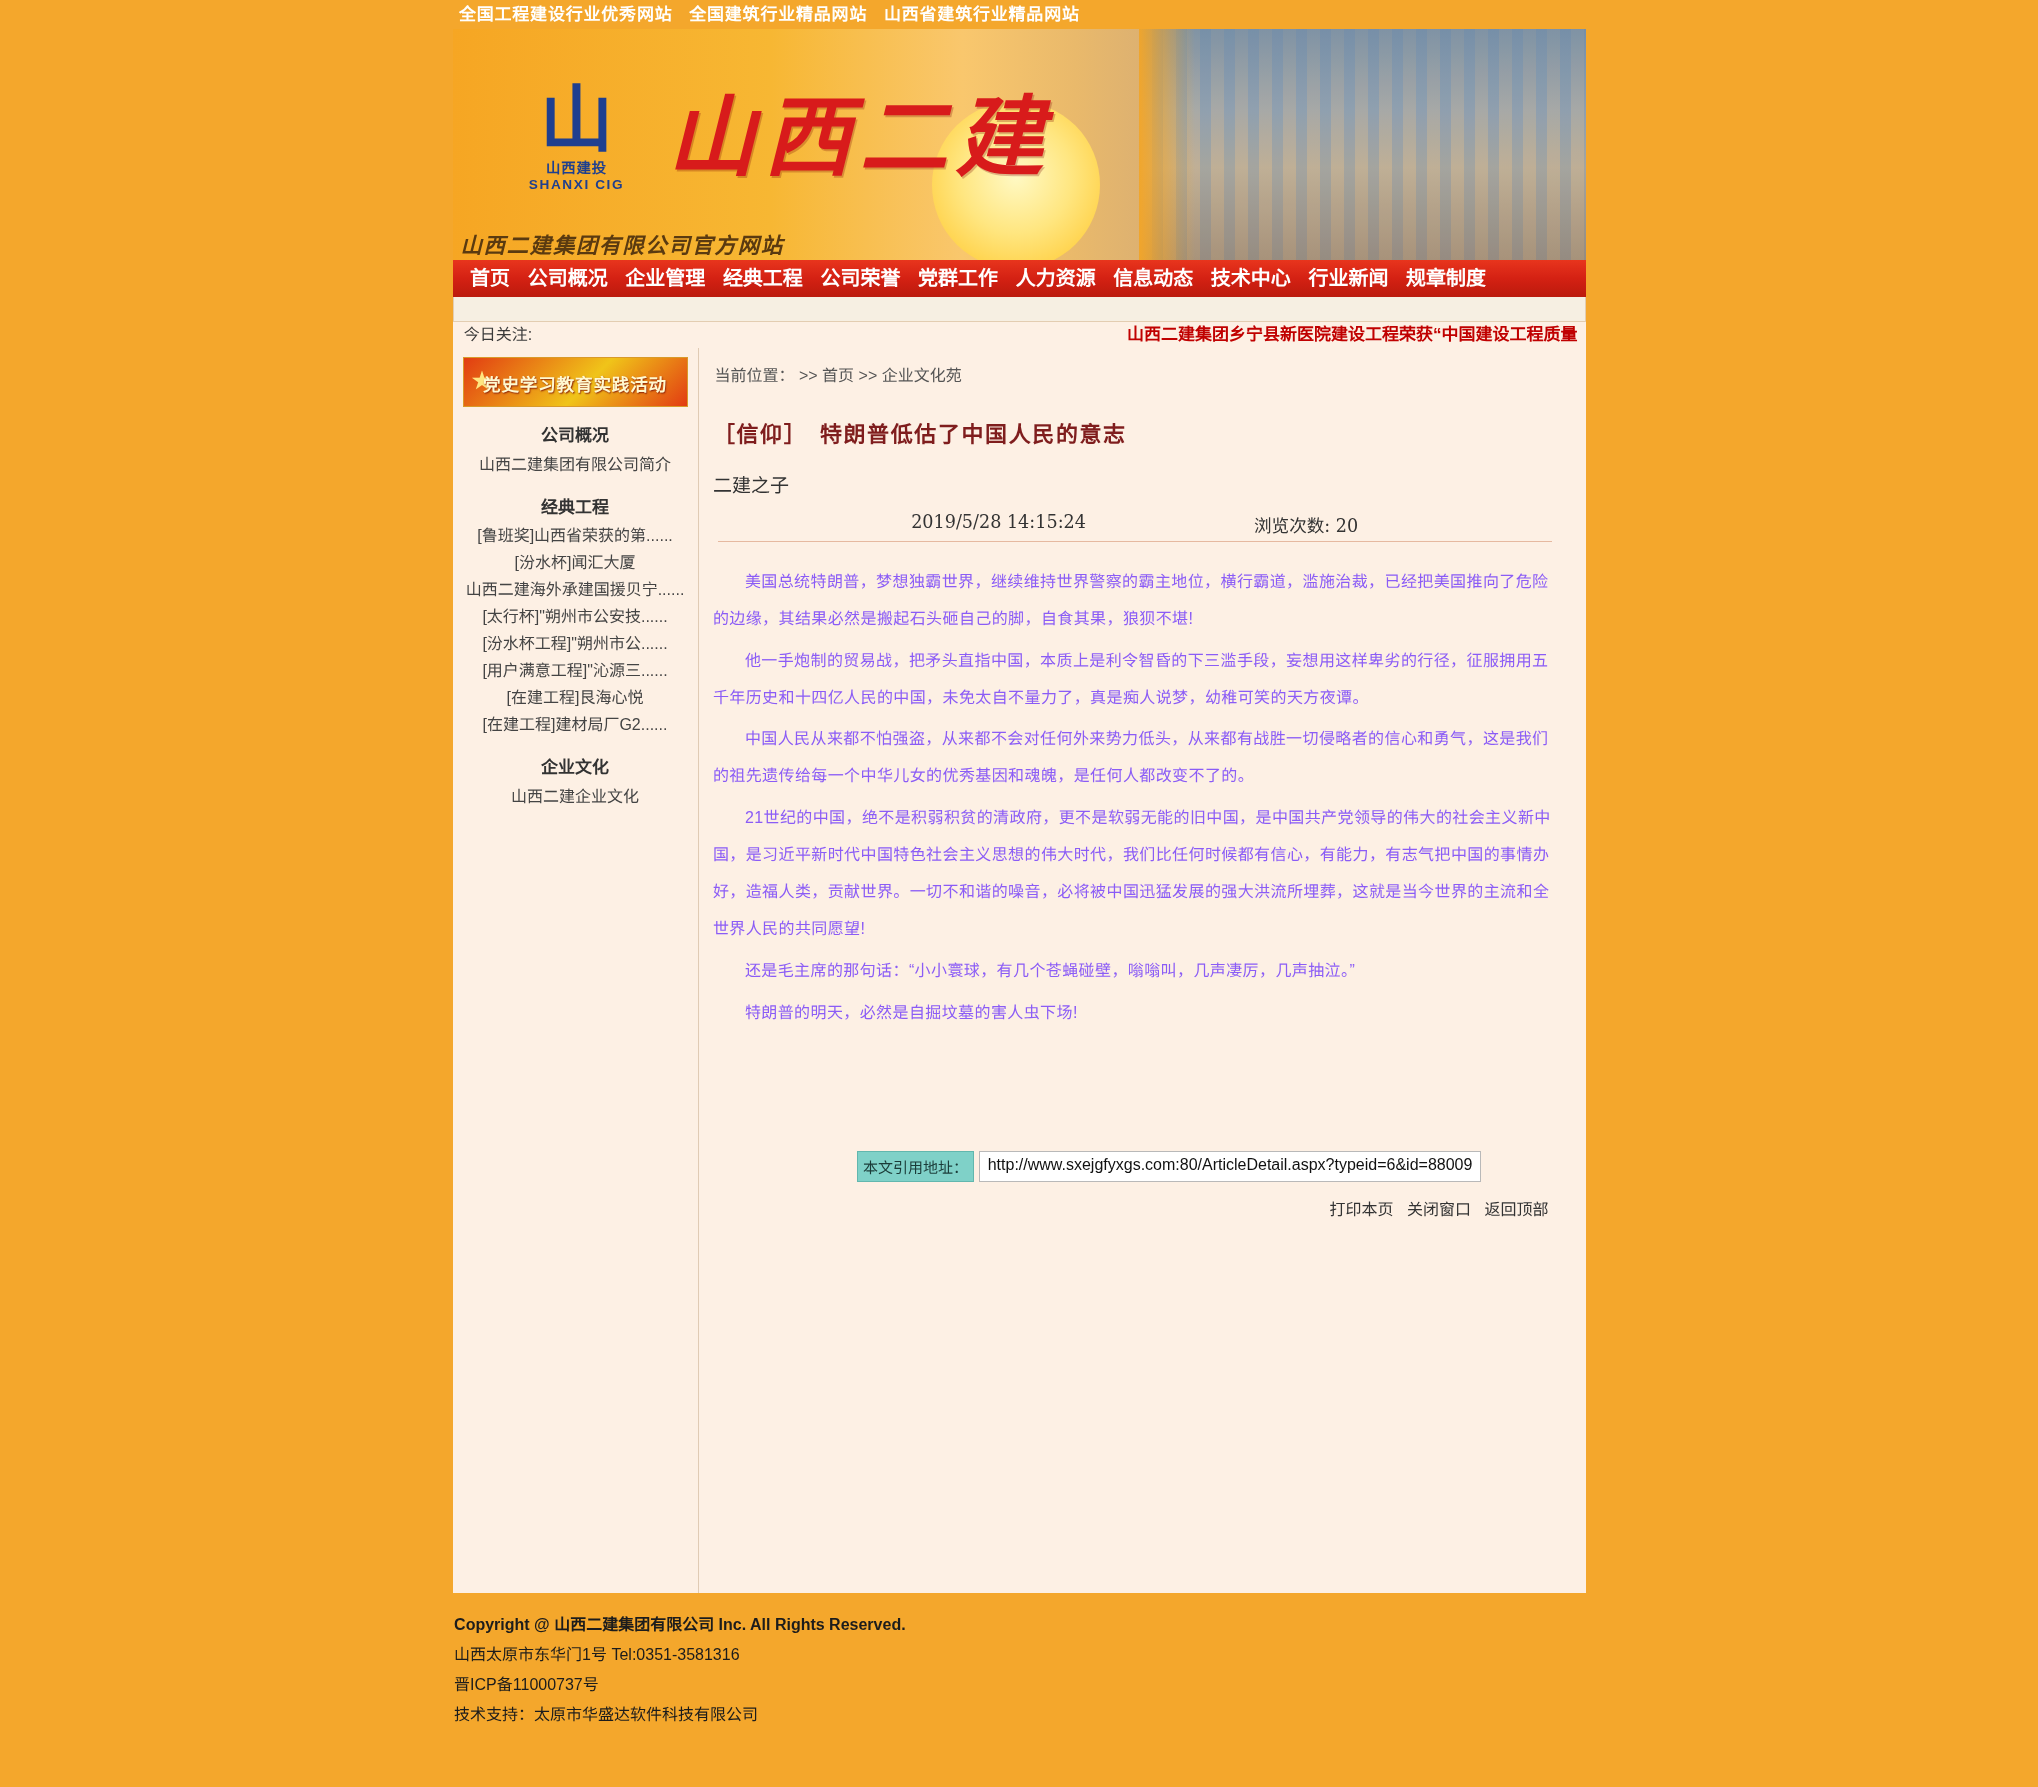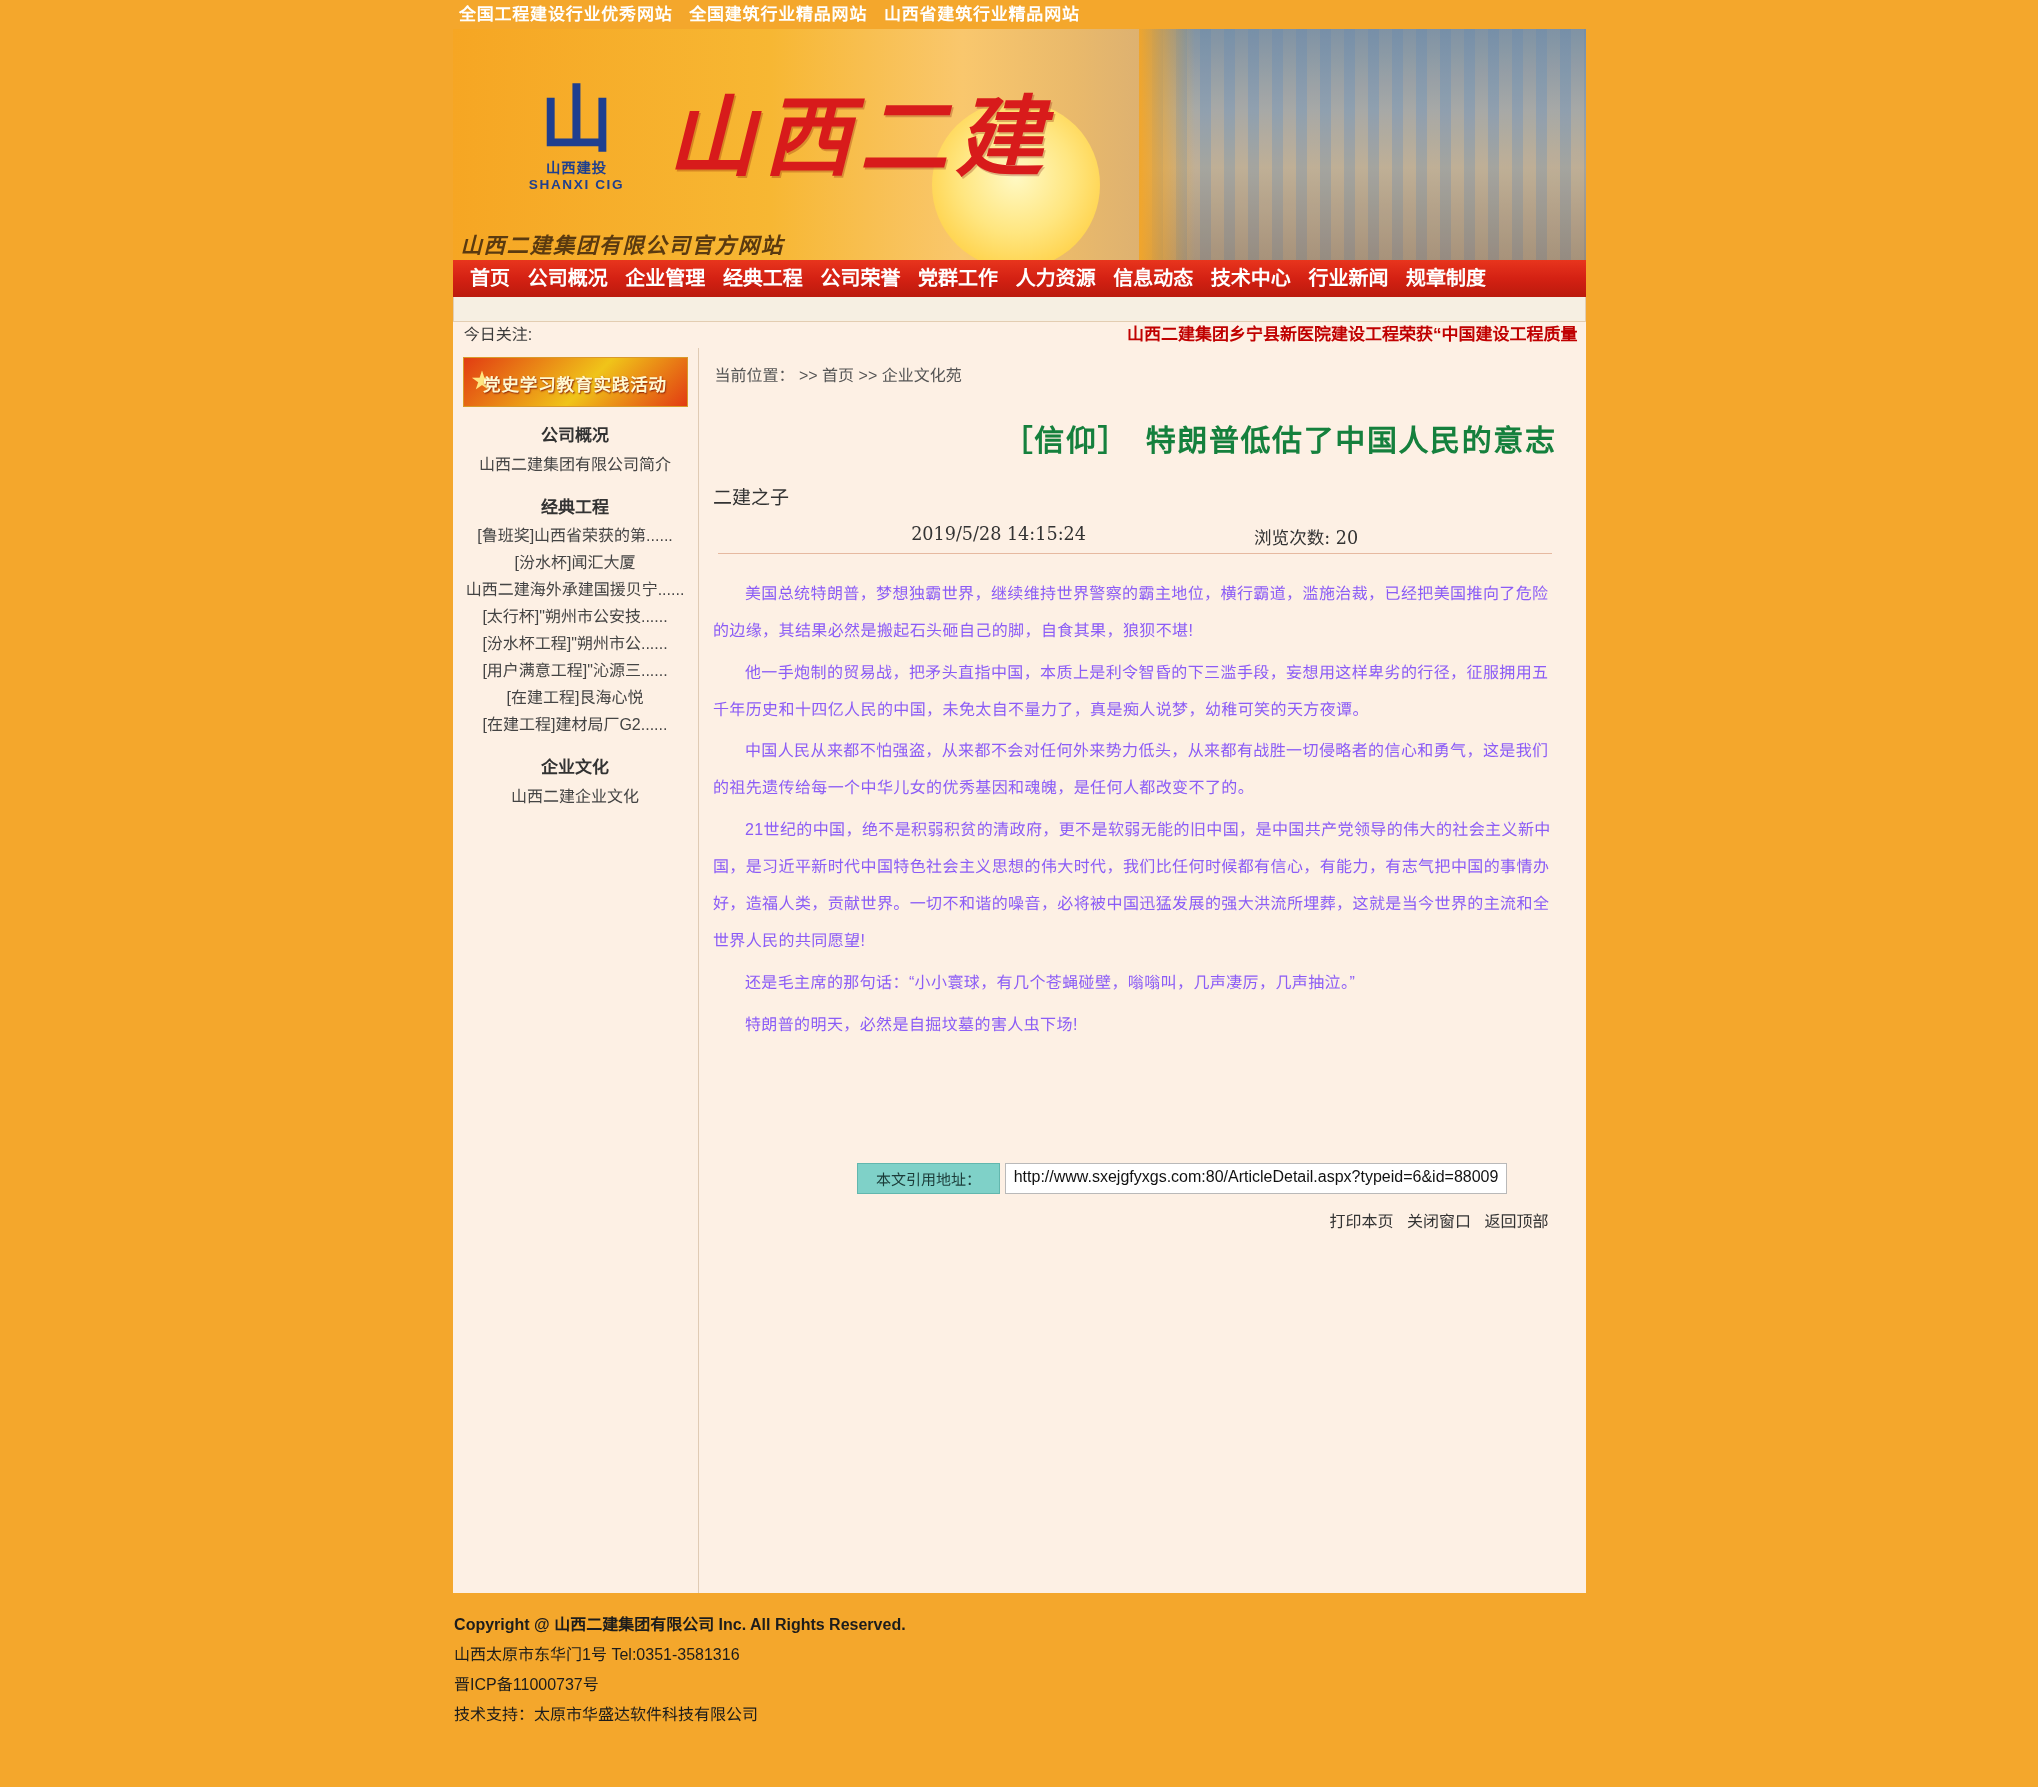--- a/index.html
+++ b/index.html
@@ -219,23 +219,23 @@
     padding: 8px 29px 24px 14.4px;
     box-sizing: border-box;
   }
   .breadcrumb {
     font-size: 16px;
     color: #555;
     padding: 6.4px 0 4.8px 1.6px;
   }
   .breadcrumb a { color: #555; text-decoration: none; }
   .article-title {
-    text-align: right;
-    color: #15803d;
-    font-size: 30px;
+    text-align: left;
+    color: #7f1d1d;
+    font-size: 22px;
     font-weight: bold;
     letter-spacing: 1.6px;
     margin: 25.5px 0 22.3px 0;
     font-family: "DejaVu Sans", sans-serif;
   }
   .article-author {
     text-align: left;
     font-size: 19px;
     color: #333;
     font-family: "DejaVu Serif", serif;
@@ -267,21 +267,21 @@
     margin-top: 120px;
     display: flex;
     align-items: stretch;
     justify-content: flex-start;
     padding-left: 144px;
   }
   .cite-label {
     background: #7fd1c8;
     color: #1b3b38;
     font-size: 15px;
-    padding: 4px 18px;
+    padding: 4px 5px;
     white-space: nowrap;
     border: 0.8px solid #62b7ae;
   }
   .cite-url {
     flex: 0 1 auto;
     background: #ffffff;
     border: 0.8px solid #b9b9b9;
     font-size: 16px;
     color: #111;
     padding: 4px 8px;

